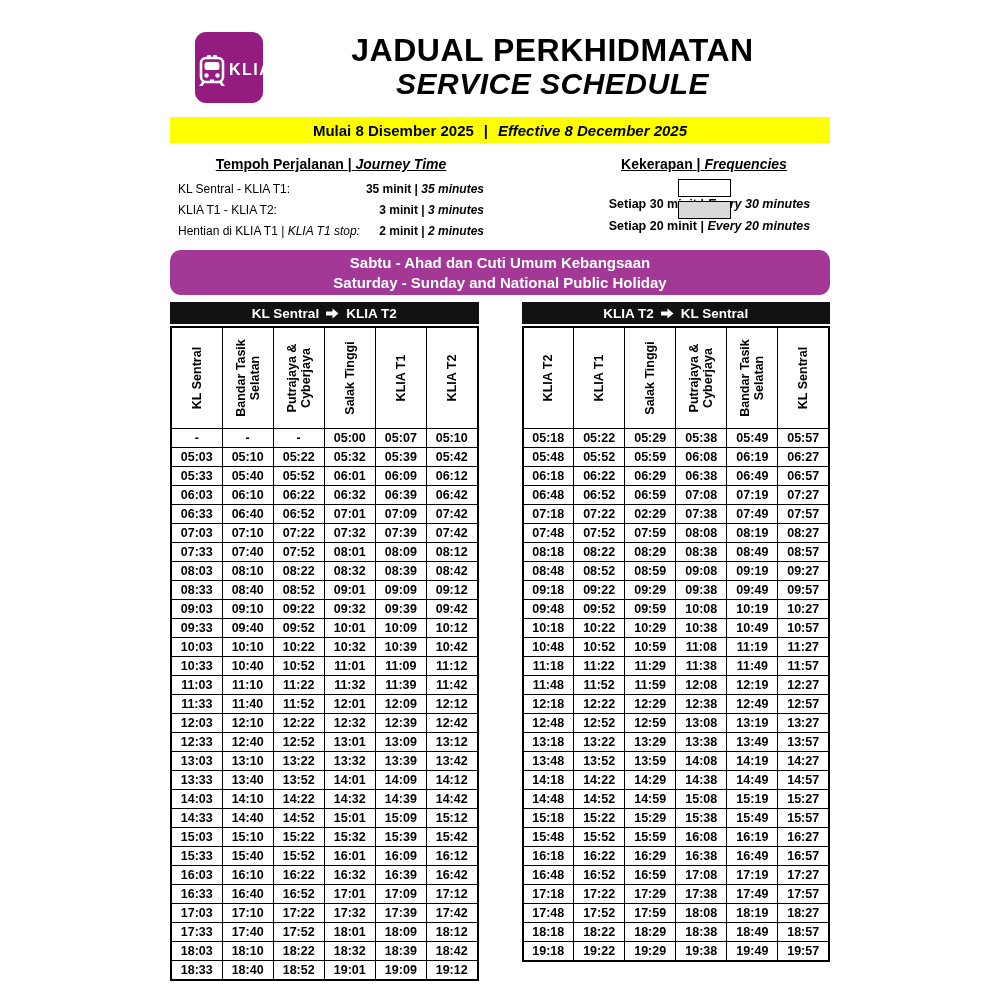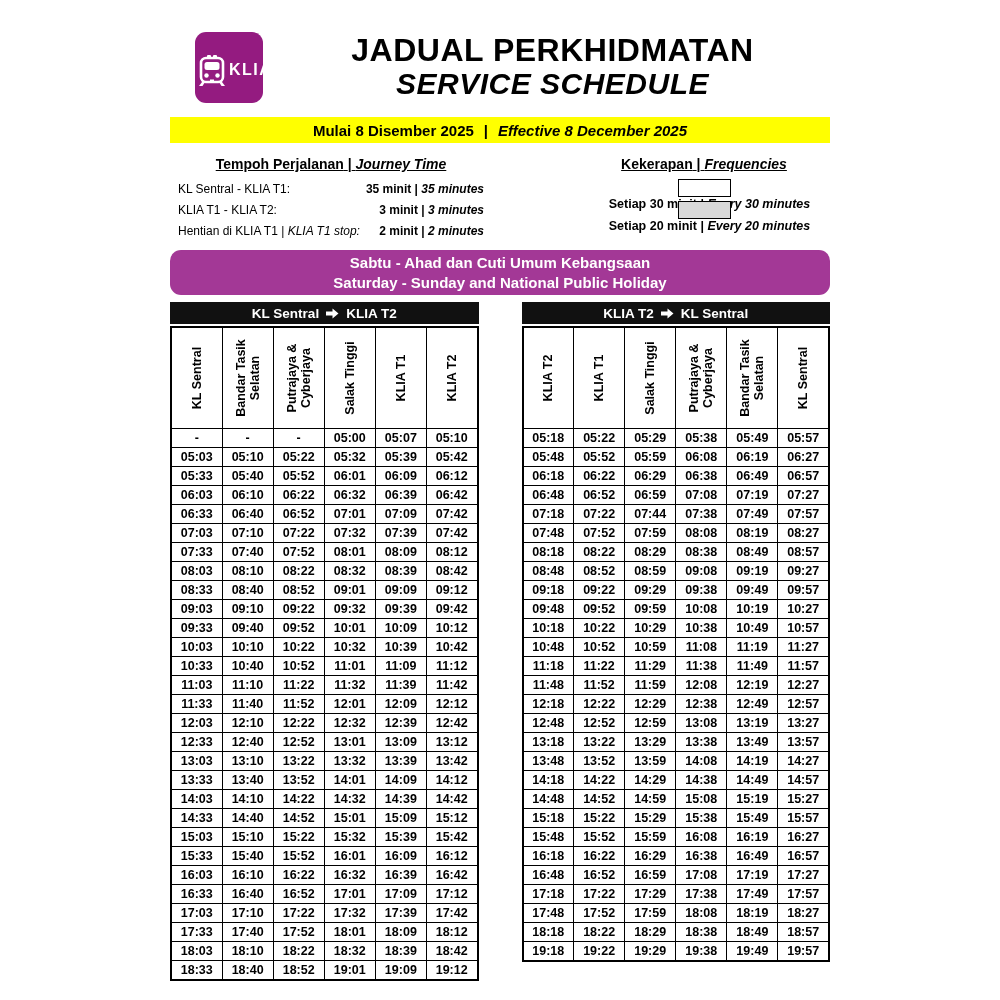--- a/index.html
+++ b/index.html
@@ -532,21 +532,21 @@
               <td>06:48</td>
               <td>06:52</td>
               <td>06:59</td>
               <td>07:08</td>
               <td>07:19</td>
               <td>07:27</td>
             </tr>
             <tr>
               <td>07:18</td>
               <td>07:22</td>
-              <td>07:44</td>
+              <td>02:29</td>
               <td>07:38</td>
               <td>07:49</td>
               <td>07:57</td>
             </tr>
             <tr>
               <td>07:48</td>
               <td>07:52</td>
               <td>07:59</td>
               <td>08:08</td>
               <td>08:19</td>

